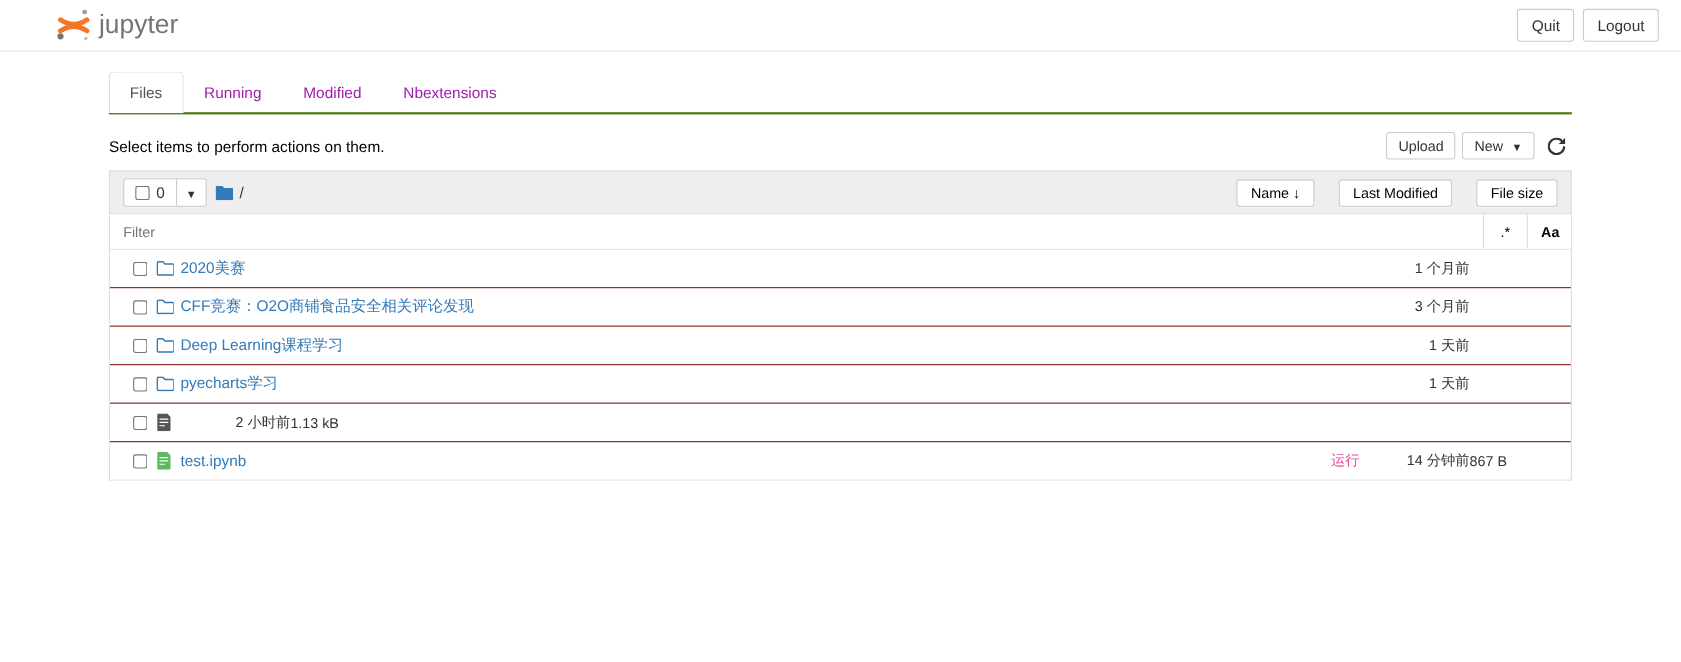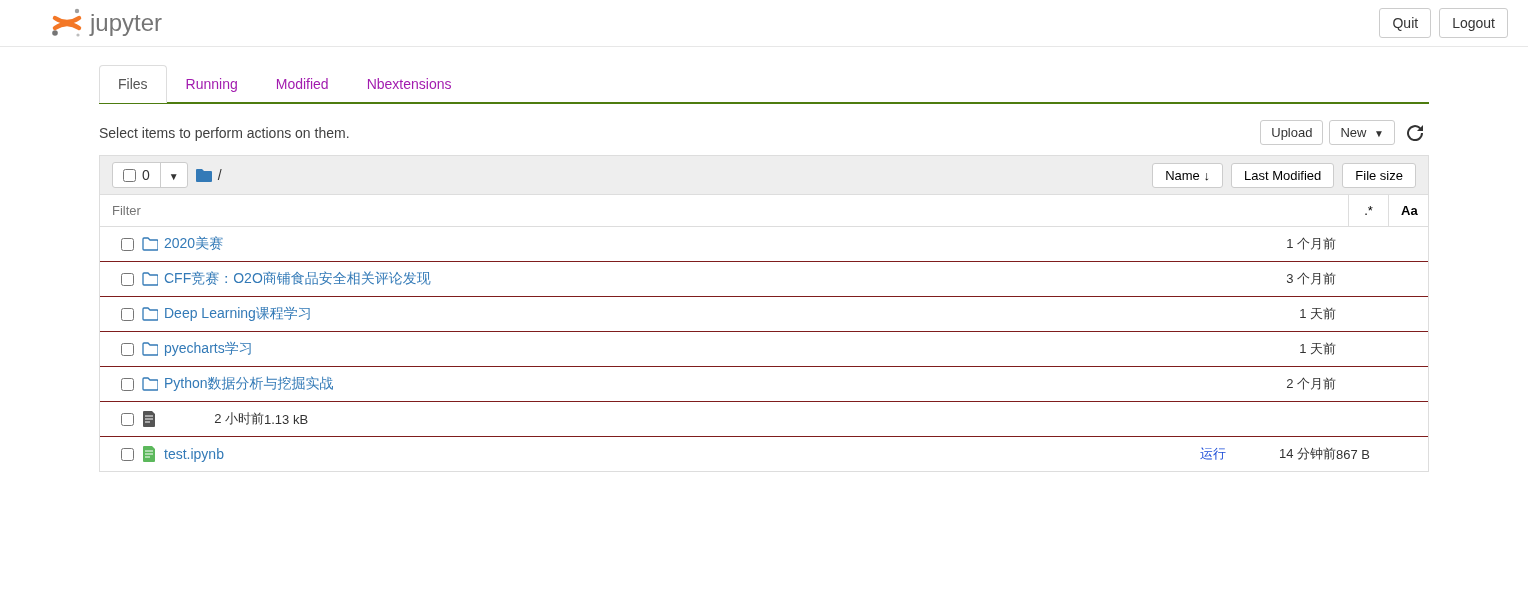--- a/index.html
+++ b/index.html
@@ -8,47 +8,47 @@
 .logo{display:flex;align-items:center}
 .logo svg{height:30px}
 .logo-text{font-size:24px;color:#757575;margin-left:6px;letter-spacing:0}
 .header-buttons{display:flex;gap:8px}
 .btn{background:#fff;border:1px solid #ccc;border-radius:3px;padding:6px 12px;font-size:14px;color:#333;cursor:pointer}
 .container{max-width:1430px;margin:0 auto;padding:0 50px}
 .tabs{display:flex;border-bottom:2px solid #4d7c0f;margin-top:18px}
 .tab{padding:10px 18px;color:#a21caf;cursor:pointer;border:1px solid transparent;border-bottom:none;margin-bottom:-1px}
 .tab.active{color:#555;background:#fff;border:1px solid #ddd;border-bottom-color:transparent;border-radius:4px 4px 0 0}
 .toolbar{display:flex;justify-content:space-between;align-items:center;padding:16px 0 10px}
-.toolbar-text{color:#404040}
+.toolbar-text{color:#000000}
 .toolbar-right{display:flex;align-items:center;gap:6px}
 .btn-sm{padding:4px 10px;font-size:13px}
 .refresh-icon{cursor:pointer;padding:4px 6px}
 .list-header{display:flex;align-items:center;background:#eee;border:1px solid #ddd;padding:6px 12px;gap:8px}
 .select-group{display:flex;align-items:center;border:1px solid #ccc;background:#fff;border-radius:3px}
 .select-count{padding:4px 10px;display:flex;align-items:center;gap:6px;border-right:1px solid #ccc}
 .select-count input{margin:0}
 .select-dropdown{padding:4px 8px;cursor:pointer}
 .breadcrumb{display:flex;align-items:center;gap:6px;color:#333;flex:1}
 .folder-icon{color:#337ab7}
-.sort-btns{display:flex;gap:8px}
+.sort-btns{display:flex;gap:22px}
 .sort-btn{background:#fff;border:1px solid #ccc;border-radius:3px;padding:4px 12px;font-size:13px;cursor:pointer}
 .filter-row{display:flex;border:1px solid #ddd;border-top:none}
 .filter-input{flex:1;border:none;padding:8px 12px;font-size:13px;color:#0f766e;outline:none}
 .filter-btn{border:none;border-left:1px solid #ddd;background:#fff;padding:0 12px;cursor:pointer;font-size:13px;width:40px}
 .filter-btn.bold{font-weight:700}
 .file-list{border:1px solid #ddd;border-top:none}
 .file-row{display:flex;align-items:center;padding:8px 12px;border-top:1px solid #7f1d1d}
 .file-row:first-child{border-top:none}
 .file-cb{width:30px;display:flex;justify-content:center}
 .file-cb input{margin:0}
 .file-icon{width:22px;color:#337ab7;display:flex;align-items:center}
 .file-icon.nb{color:#555}
 .file-icon.nb-running{color:#5cb85c}
 .file-name{flex:1;color:#337ab7;cursor:pointer}
-.file-status{color:#1d4ed8;margin-right:10px;font-size:13px}
+.file-status{color:#ec4899;font-size:13px}
 .file-modified{width:100px;text-align:right;color:#333;font-size:13px}
 .file-size{width:80px;color:#333;font-size:13px}
 svg{display:block}
 </style>
 </head>
 <body>
 
 <div class="header">
   <div class="logo">
     <svg width="34" height="30" viewBox="0 0 34 30">
@@ -172,33 +172,20 @@
           </svg>
         </div>
         <div class="file-name">pyecharts学习</div>
         <div class="file-modified">1 天前</div>
         <div class="file-size"></div>
       </div>
       <div class="file-row">
         <div class="file-cb">
           <input type="checkbox" style="">
         </div>
-        <div class="file-icon">
-          <svg width="16" height="14" viewBox="0 0 16 14">
-            <path d="M1 2a1 1 0 0 1 1-1h4l2 2h7a1 1 0 0 1 1 1v8a1 1 0 0 1-1 1H2a1 1 0 0 1-1-1V2z" fill="none" stroke="#337ab7" stroke-width="1.3"></path>
-          </svg>
-        </div>
-        <div class="file-name">Python数据分析与挖掘实战</div>
-        <div class="file-modified">2 个月前</div>
-        <div class="file-size"></div>
-      </div>
-      <div class="file-row">
-        <div class="file-cb">
-          <input type="checkbox" style="">
-        </div>
         <div class="file-icon nb">
           <svg width="14" height="16" viewBox="0 0 14 16">
             <path d="M2 0h8l3 3v12a1 1 0 0 1-1 1H2a1 1 0 0 1-1-1V1a1 1 0 0 1 1-1z" fill="#555"></path>
             <path d="M3 5h8M3 8h8M3 11h5" stroke="#fff" stroke-width="1"></path>
           </svg>
         </div>
         <div class="file-modified">2 小时前</div>
         <div class="file-size">1.13 kB</div>
       </div>
       <div class="file-row">

